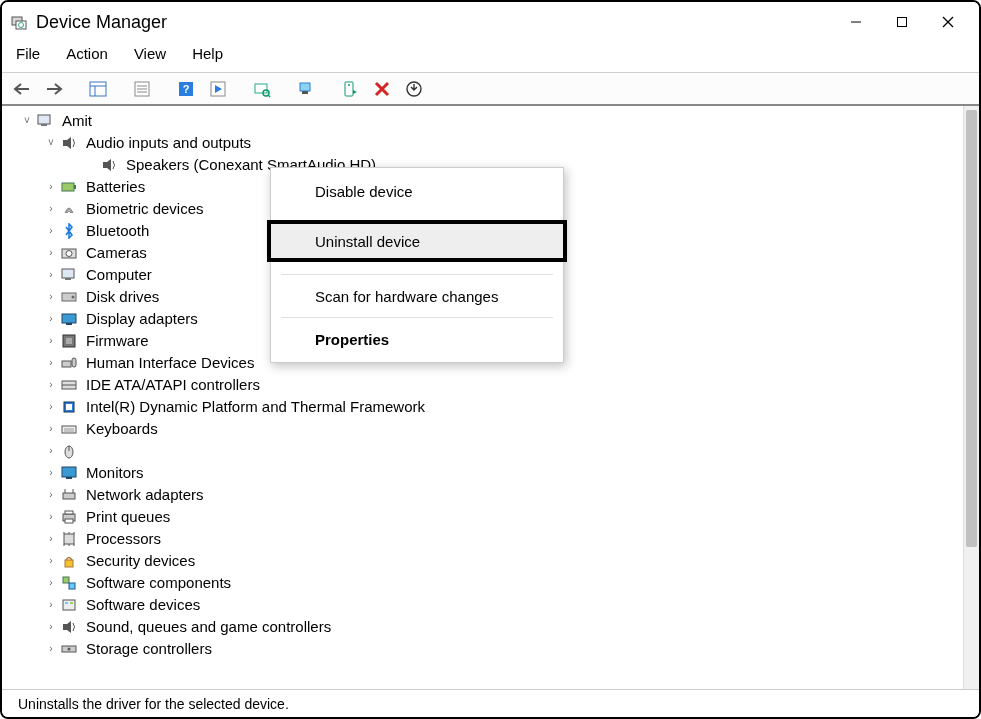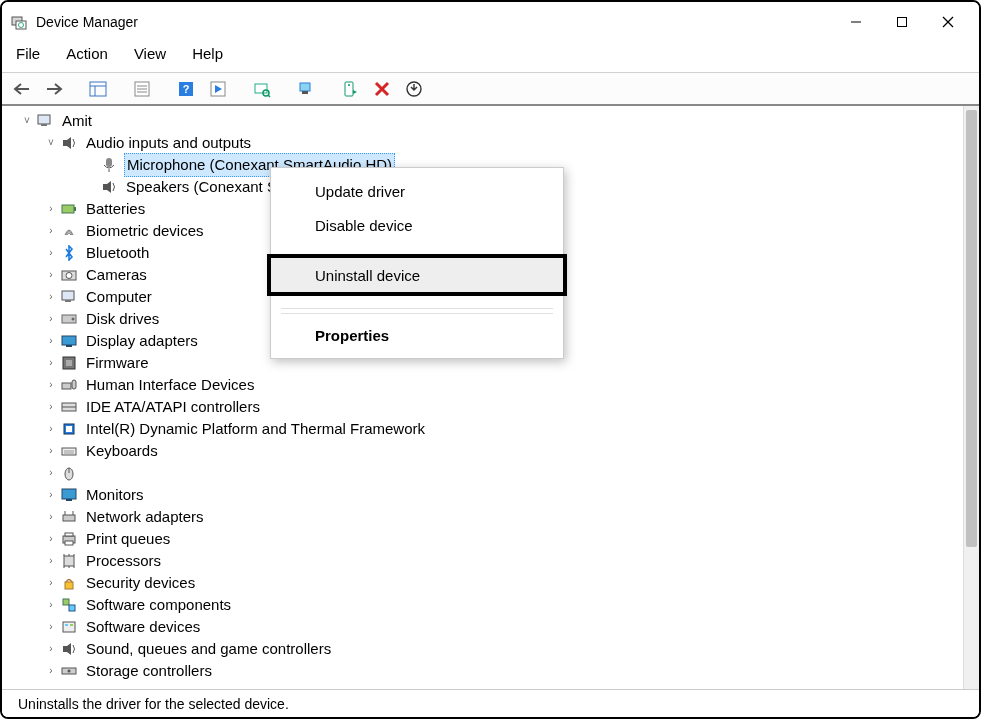--- a/index.html
+++ b/index.html
@@ -1,20 +1,20 @@
 <!DOCTYPE html>
 <html><head>
 <meta charset="utf-8">
 <style>
   * { box-sizing: border-box; margin: 0; padding: 0; }
   html, body { width: 981px; height: 719px; font-family: "Segoe UI", Tahoma, sans-serif; font-size: 14px; background:#fff; color:#000; overflow:hidden; }
   .window { width:100%; height:100%; display:flex; flex-direction:column; border:2px solid #000; border-radius:8px; overflow:hidden; position:relative; background:#fff;}
   .titlebar { height:40px; display:flex; align-items:center; padding:0 8px; background:#fff;}
   .titlebar .appicon { width:18px; height:18px; margin-right:8px; display:inline-flex; align-items:center; justify-content:center;}
-  .titlebar .title { flex:0 0 auto; font-size:14px;text-align:right; }
+  .titlebar .title { flex:0 0 auto; font-size:18px;text-align:right; }
   .titlebar .spacer { flex:1; }
   .winbtn { width:46px; height:32px; display:flex; align-items:center; justify-content:center; font-size:14px; color:#000; }
   .winbtn svg { stroke:#000; }
   .menubar { height:30px; display:flex; align-items:flex-start; padding:0 10px; gap:18px; border-top:1px solid transparent; }
   .menubar .menuitem { font-size:15px; padding:2px 4px; }
   .toolbar { height:34px; border-top:1px solid #d0d0d0; border-bottom:2px solid #888; display:flex; align-items:center; padding:0 6px; gap:4px; background:#fcfcfc;}
   .tb-sep { width:8px; }
   .tb-btn { width:28px; height:26px; display:flex; align-items:center; justify-content:center; border:1px solid transparent; }
   .tb-btn svg { display:block; }
   .content-wrap { flex:1; display:flex; overflow:hidden; position:relative; }
@@ -173,31 +173,20 @@
         <span class="toggle">˅</span>
         <span class="icon">
             <svg width="16" height="16">
               <polygon points="2,5 6,5 10,2 10,14 6,11 2,11" fill="#555"></polygon>
               <path d="M12 4 Q15 8 12 12" fill="none" stroke="#555"></path>
             </svg>
           </span>
         <span class="label">Audio inputs and outputs</span>
       </div>
 
-      <div class="node-row indent-2">
-        <span class="toggle"></span>
-        <span class="icon">
-            <svg width="16" height="16">
-              <rect x="5" y="1" width="6" height="9" rx="3" fill="#888"></rect>
-              <path d="M3 8 Q8 14 13 8" fill="none" stroke="#555"></path>
-              <line x1="8" y1="12" x2="8" y2="15" stroke="#555"></line>
-            </svg>
-          </span>
-        <span class="label selected">Microphone (Conexant SmartAudio HD)</span>
-      </div>
 
       <div class="node-row indent-2">
         <span class="toggle"></span>
         <span class="icon">
             <svg width="16" height="16">
               <polygon points="2,5 6,5 10,2 10,14 6,11 2,11" fill="#555"></polygon>
               <path d="M12 4 Q15 8 12 12" fill="none" stroke="#555"></path>
             </svg>
           </span>
         <span class="label">Speakers (Conexant SmartAudio HD)</span>
@@ -457,23 +446,23 @@
     <div class="vscroll">
       <div class="thumb"></div>
     </div>
   </div>
 
   <div class="statusbar">
     <span>Uninstalls the driver for the selected device.</span>
   </div>
 
   <div class="ctxmenu">
-    <div class="ctx-item">Update driver</div>
     <div class="ctx-item">Disable device</div>
     <div class="ctx-highlight-wrap">
       <div class="ctx-item">Uninstall device</div>
     </div>
     <div class="ctx-sep"></div>
+    <div class="ctx-item">Scan for hardware changes</div>
     <div class="ctx-sep"></div>
     <div class="ctx-item bold">Properties</div>
   </div>
 
 </div>
 
 </body></html>

